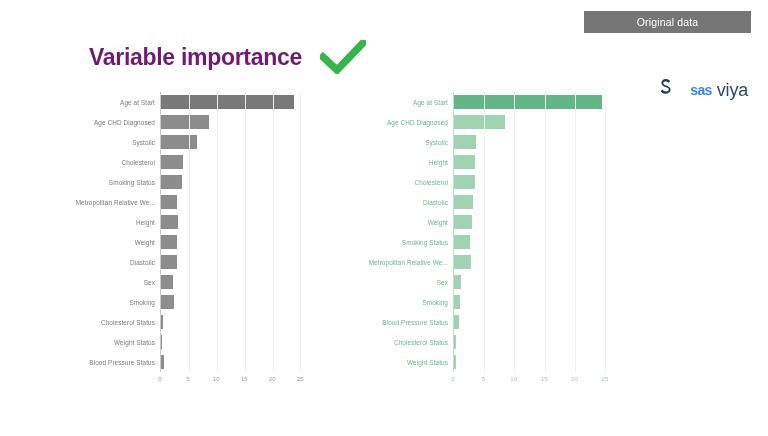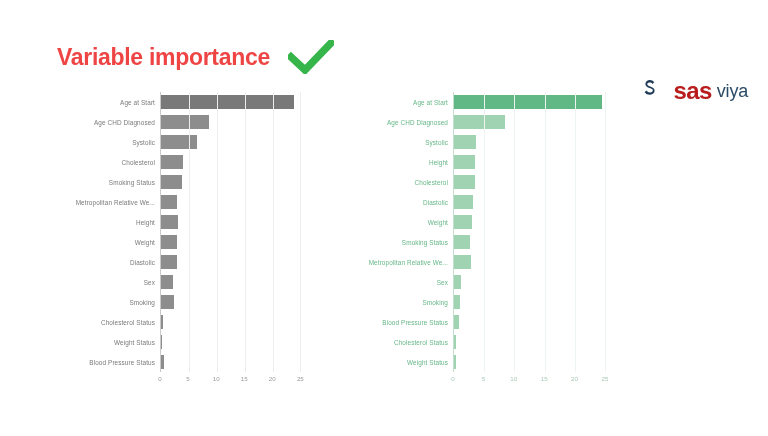--- a/index.html
+++ b/index.html
@@ -50,25 +50,25 @@
   }
   .brand-swoosh {
     font-size: 20px;
     font-weight: bold;
     line-height: 1;
     color: #1f3b57;
     transform: translateY(-1px);
     letter-spacing: -1px;
   }
   .brand-sas {
-    font-size: 24px;
+    font-size: 14px;
     font-weight: bold;
     letter-spacing: -0.6px;
     line-height: 1;
-    color: #b91c1c;
+    color: #3b82f6;
     margin-left: 16px;
   }
   .brand-viya {
     font-size: 18px;
     font-weight: 400;
     letter-spacing: -0.2px;
     line-height: 1;
     color: #2a4a66;
     margin-left: 4px;
   }
@@ -78,23 +78,24 @@
     position: absolute;
     top: 40px;
     left: 57px;
     display: flex;
     align-items: center;
     gap: 18px;
   }
   .title-text {
     font-size: 23px;
     font-weight: bold;
-    color: #ef4444;
+    color: #701a75;
     letter-spacing: -0.3px;
     line-height: 1;
+    margin-left: 32px;
   }
   .check-icon {
     width: 46px;
     height: 34px;
     display: block;
   }
 
   
   .charts {
     position: absolute;
@@ -200,20 +201,21 @@
     color: #9a9a9a;
     padding-top: 3px;
     white-space: nowrap;
   }
   .chart.right .tick { color: #a8c9b5; }
 </style>
 </head>
 <body>
 
 <div class="legend">
+  <div class="legend-chip original">Original data</div>
 </div>
 
 <div class="brand">
   <span class="brand-swoosh">
     <svg width="14" height="19" viewBox="0 0 14 19" aria-hidden="true">
       <path d="M11.2 3.1C9.9 1.6 8.1 0.9 6.3 1.1 3.9 1.4 2.2 3.2 2.4 5.3c0.2 2 1.9 3 4.2 3.8 2.1 0.7 3.1 1.2 3.2 2.2 0.1 1.1-1 2-2.5 2.1-1.5 0.1-2.9-0.6-3.9-1.9L1.6 13.2c1.4 1.8 3.4 2.7 5.6 2.5 2.7-0.2 4.6-2.1 4.4-4.4-0.2-2.2-2-3.1-4.4-3.9C5.3 6.8 4.4 6.3 4.3 5.4 4.2 4.4 5.1 3.6 6.4 3.5c1.2-0.1 2.3 0.4 3.2 1.4z" fill="#1f3b57"></path>
     </svg>
   </span>
   <span class="brand-sas">sas</span>
   <span class="brand-viya">viya</span>

